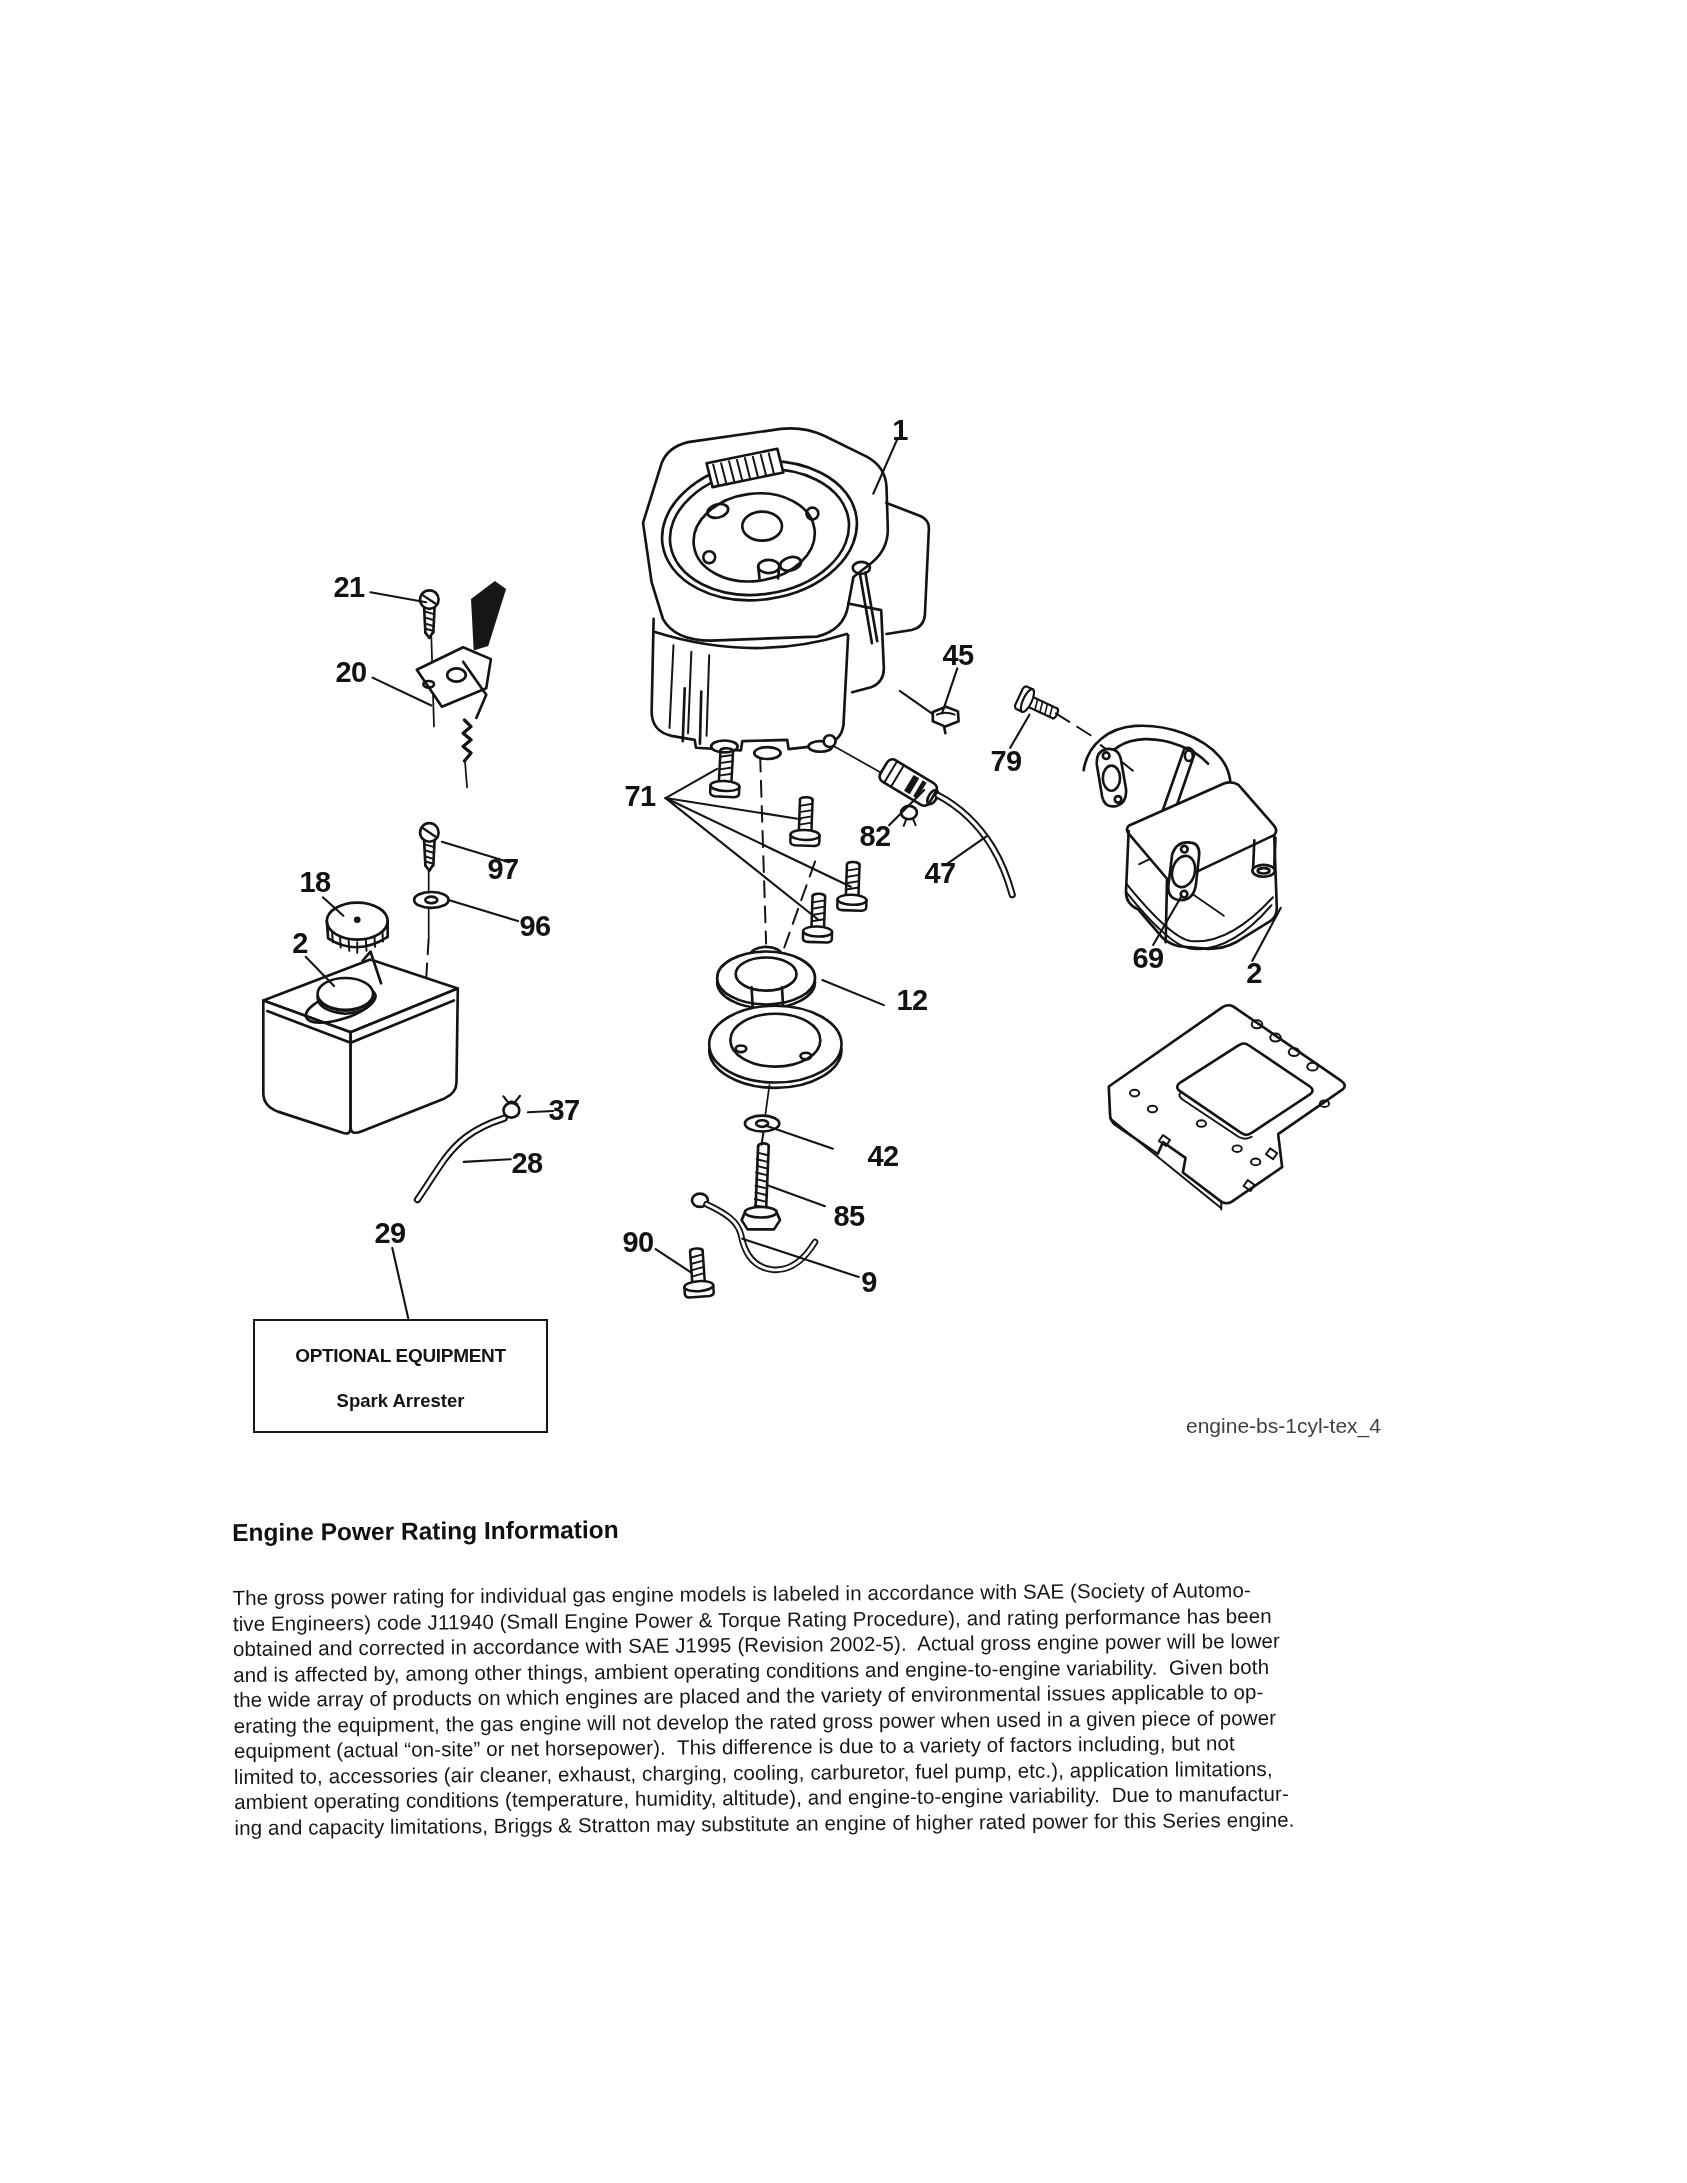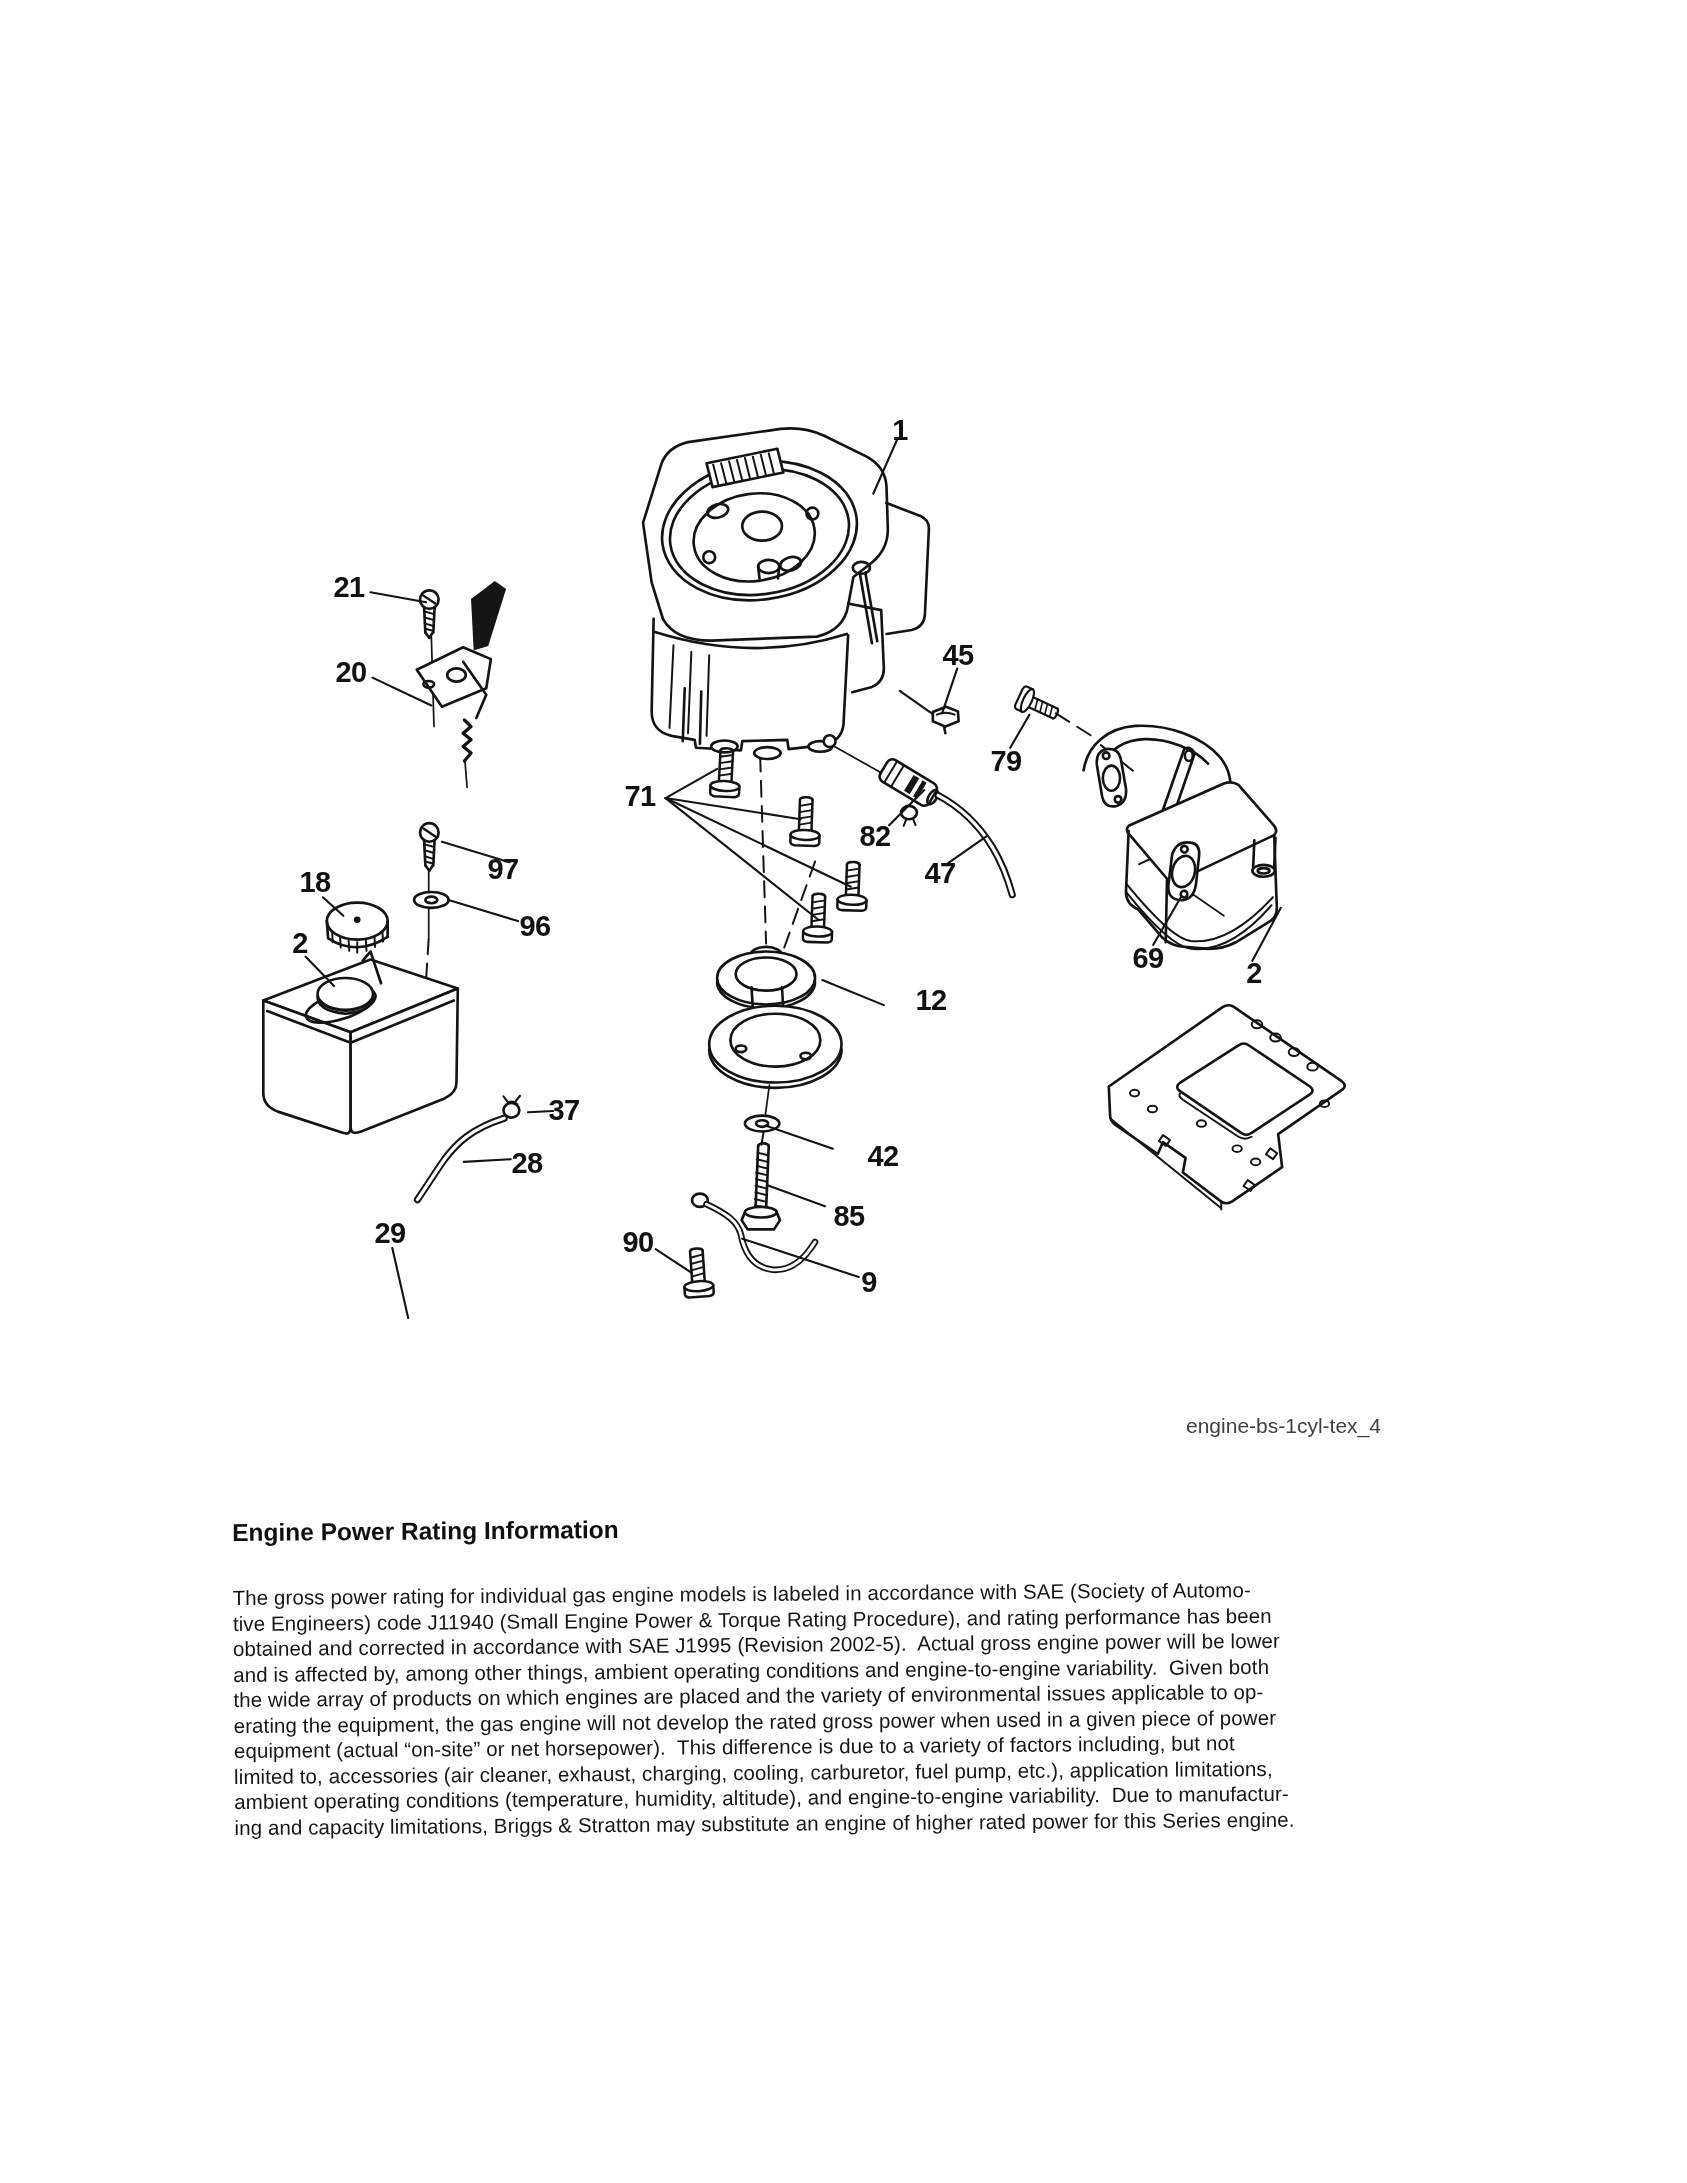--- a/index.html
+++ b/index.html
@@ -351,29 +351,33 @@
   <div class="callout" style="left:1006px;top:761px">79</div>
   <div class="callout" style="left:640px;top:796px">71</div>
   <div class="callout" style="left:875px;top:836px">82</div>
   <div class="callout" style="left:940px;top:873px">47</div>
   <div class="callout" style="left:503px;top:869px">97</div>
   <div class="callout" style="left:315px;top:882px">18</div>
   <div class="callout" style="left:535px;top:926px">96</div>
   <div class="callout" style="left:300px;top:943px">2</div>
   <div class="callout" style="left:1148px;top:958px">69</div>
   <div class="callout" style="left:1254px;top:973px">2</div>
-  <div class="callout" style="left:931px;top:1000px">12</div>
+  <div class="callout" style="left:912px;top:1000px">12</div>
   <div class="callout" style="left:564px;top:1110px">37</div>
   <div class="callout" style="left:527px;top:1163px">28</div>
   <div class="callout" style="left:390px;top:1233px">29</div>
   <div class="callout" style="left:883px;top:1156px">42</div>
   <div class="callout" style="left:849px;top:1216px">85</div>
   <div class="callout" style="left:638px;top:1242px">90</div>
   <div class="callout" style="left:869px;top:1282px">9</div>
 
+  <div class="opt-box">
+    <div class="opt-title">OPTIONAL EQUIPMENT</div>
+    <div class="opt-sub">Spark Arrester</div>
+  </div>
 
   <div class="figure-code">engine-bs-1cyl-tex_4</div>
 
   <div class="info-section">
     <div class="info-heading">Engine Power Rating Information</div>
     <div class="info-line">The gross power rating for individual gas engine models is labeled in accordance with SAE (Society of Automo-</div>
     <div class="info-line">tive Engineers) code J11940 (Small Engine Power &amp; Torque Rating Procedure), and rating performance has been</div>
     <div class="info-line">obtained and corrected in accordance with SAE J1995 (Revision 2002-5).  Actual gross engine power will be lower</div>
     <div class="info-line">and is affected by, among other things, ambient operating conditions and engine-to-engine variability.  Given both</div>
     <div class="info-line">the wide array of products on which engines are placed and the variety of environmental issues applicable to op-</div>

